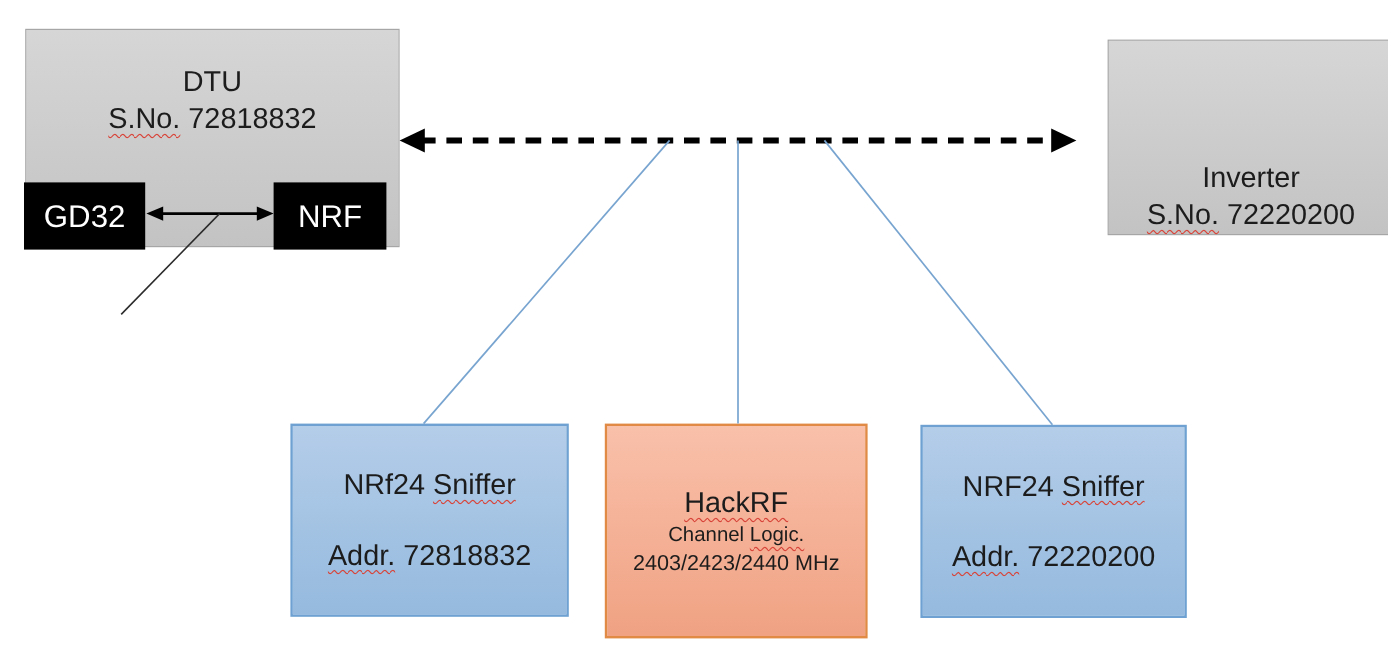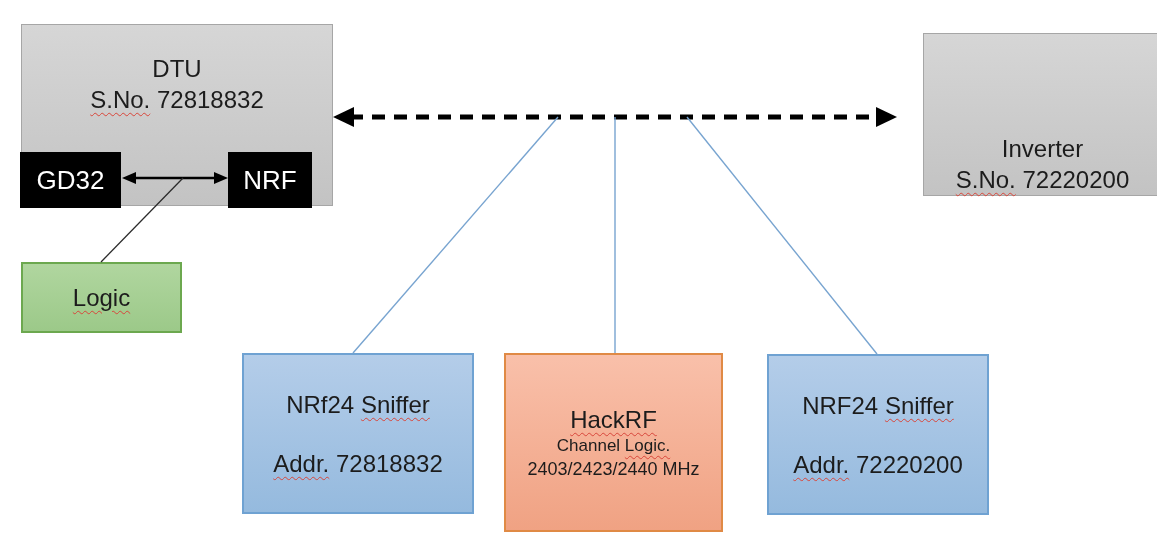--- a/index.html
+++ b/index.html
@@ -73,27 +73,24 @@
 
   <div class="node gray-box" style="left:923px;top:33px;width:239px;height:163px;justify-content:flex-end;">
     <div class="t-main">Inverter</div>
     <div class="t-main"><span class="sq">S.No.</span> <span>72220200</span></div>
   </div>
 
   <div class="node black-box" style="left:20px;top:152px;width:101px;height:56px;align-items:center;">
     <div>GD32</div>
   </div>
 
-  <div class="node black-box" style="left:228px;top:152px;width:84px;height:56px;">
+  <div class="node black-box" style="left:228px;top:152px;width:94px;height:56px;">
     <div>NRF</div>
   </div>
 
-  <div class="node green-box" style="left:21px;top:262px;width:161px;height:71px;">
-    <div class="t-main sq">Logic</div>
-  </div>
 
   <div class="node blue-box" style="left:242px;top:353px;width:232px;height:161px;">
     <div class="t-main"><span>NRf24</span> <span class="sq">Sniffer</span></div>
     <div class="t-main"><span class="sq">Addr.</span> <span>72818832</span></div>
   </div>
 
   <div class="node orange-box" style="left:504px;top:353px;width:219px;height:179px;">
     <div class="t-main sq">HackRF</div>
     <div class="t-sub"><span>Channel</span> <span class="sq">Logic.</span></div>
     <div class="t-freq">2403/2423/2440 MHz</div>

